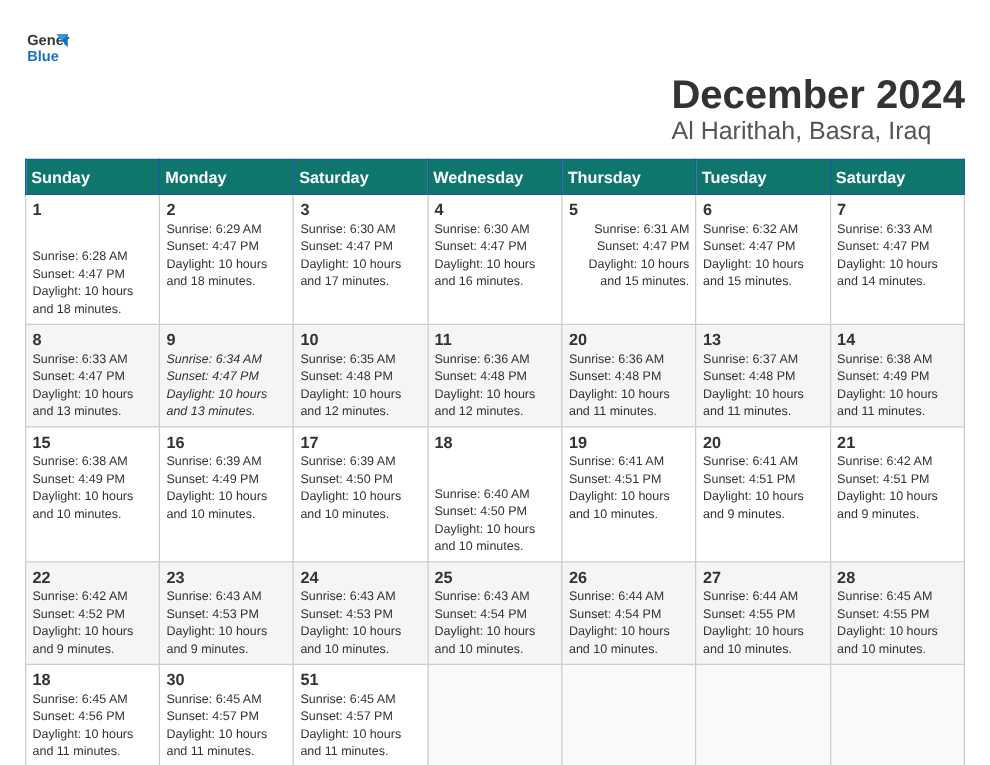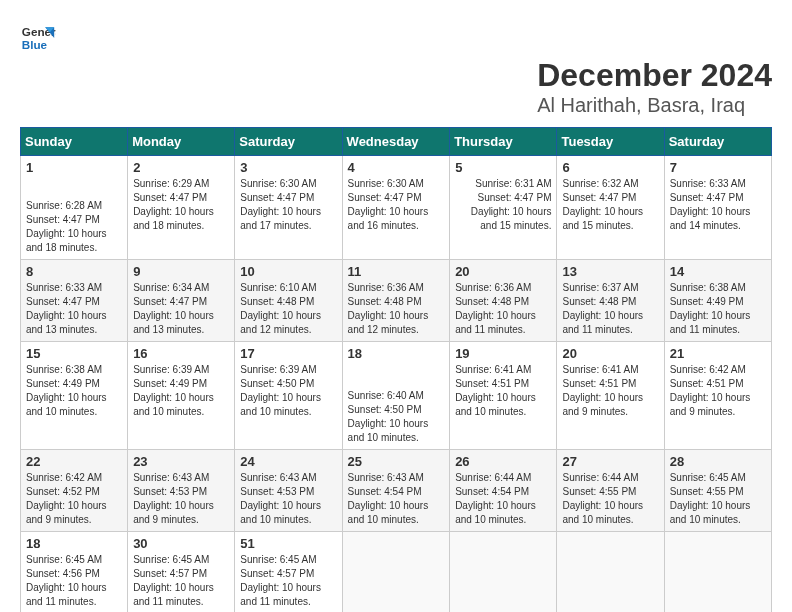--- a/index.html
+++ b/index.html
@@ -164,28 +164,28 @@
       <tr>
         <td>
           <span class="day-num">8</span>
           <div class="day-info" style="white-space: pre-line;">Sunrise: 6:33 AM
 Sunset: 4:47 PM
 Daylight: 10 hours
 and 13 minutes.</div>
         </td>
         <td>
           <span class="day-num">9</span>
-          <div class="day-info" style="white-space: pre-line;">Sunrise: 6:34 AM
+          <div class="day-info" style="white-space: pre-line; font-style: italic;">Sunrise: 6:34 AM
 Sunset: 4:47 PM
 Daylight: 10 hours
 and 13 minutes.</div>
         </td>
         <td>
           <span class="day-num">10</span>
-          <div class="day-info" style="white-space: pre-line;">Sunrise: 6:10 AM
+          <div class="day-info" style="white-space: pre-line;">Sunrise: 6:35 AM
 Sunset: 4:48 PM
 Daylight: 10 hours
 and 12 minutes.</div>
         </td>
         <td>
           <span class="day-num">11</span>
           <div class="day-info" style="white-space: pre-line;">Sunrise: 6:36 AM
 Sunset: 4:48 PM
 Daylight: 10 hours
 and 12 minutes.</div>

